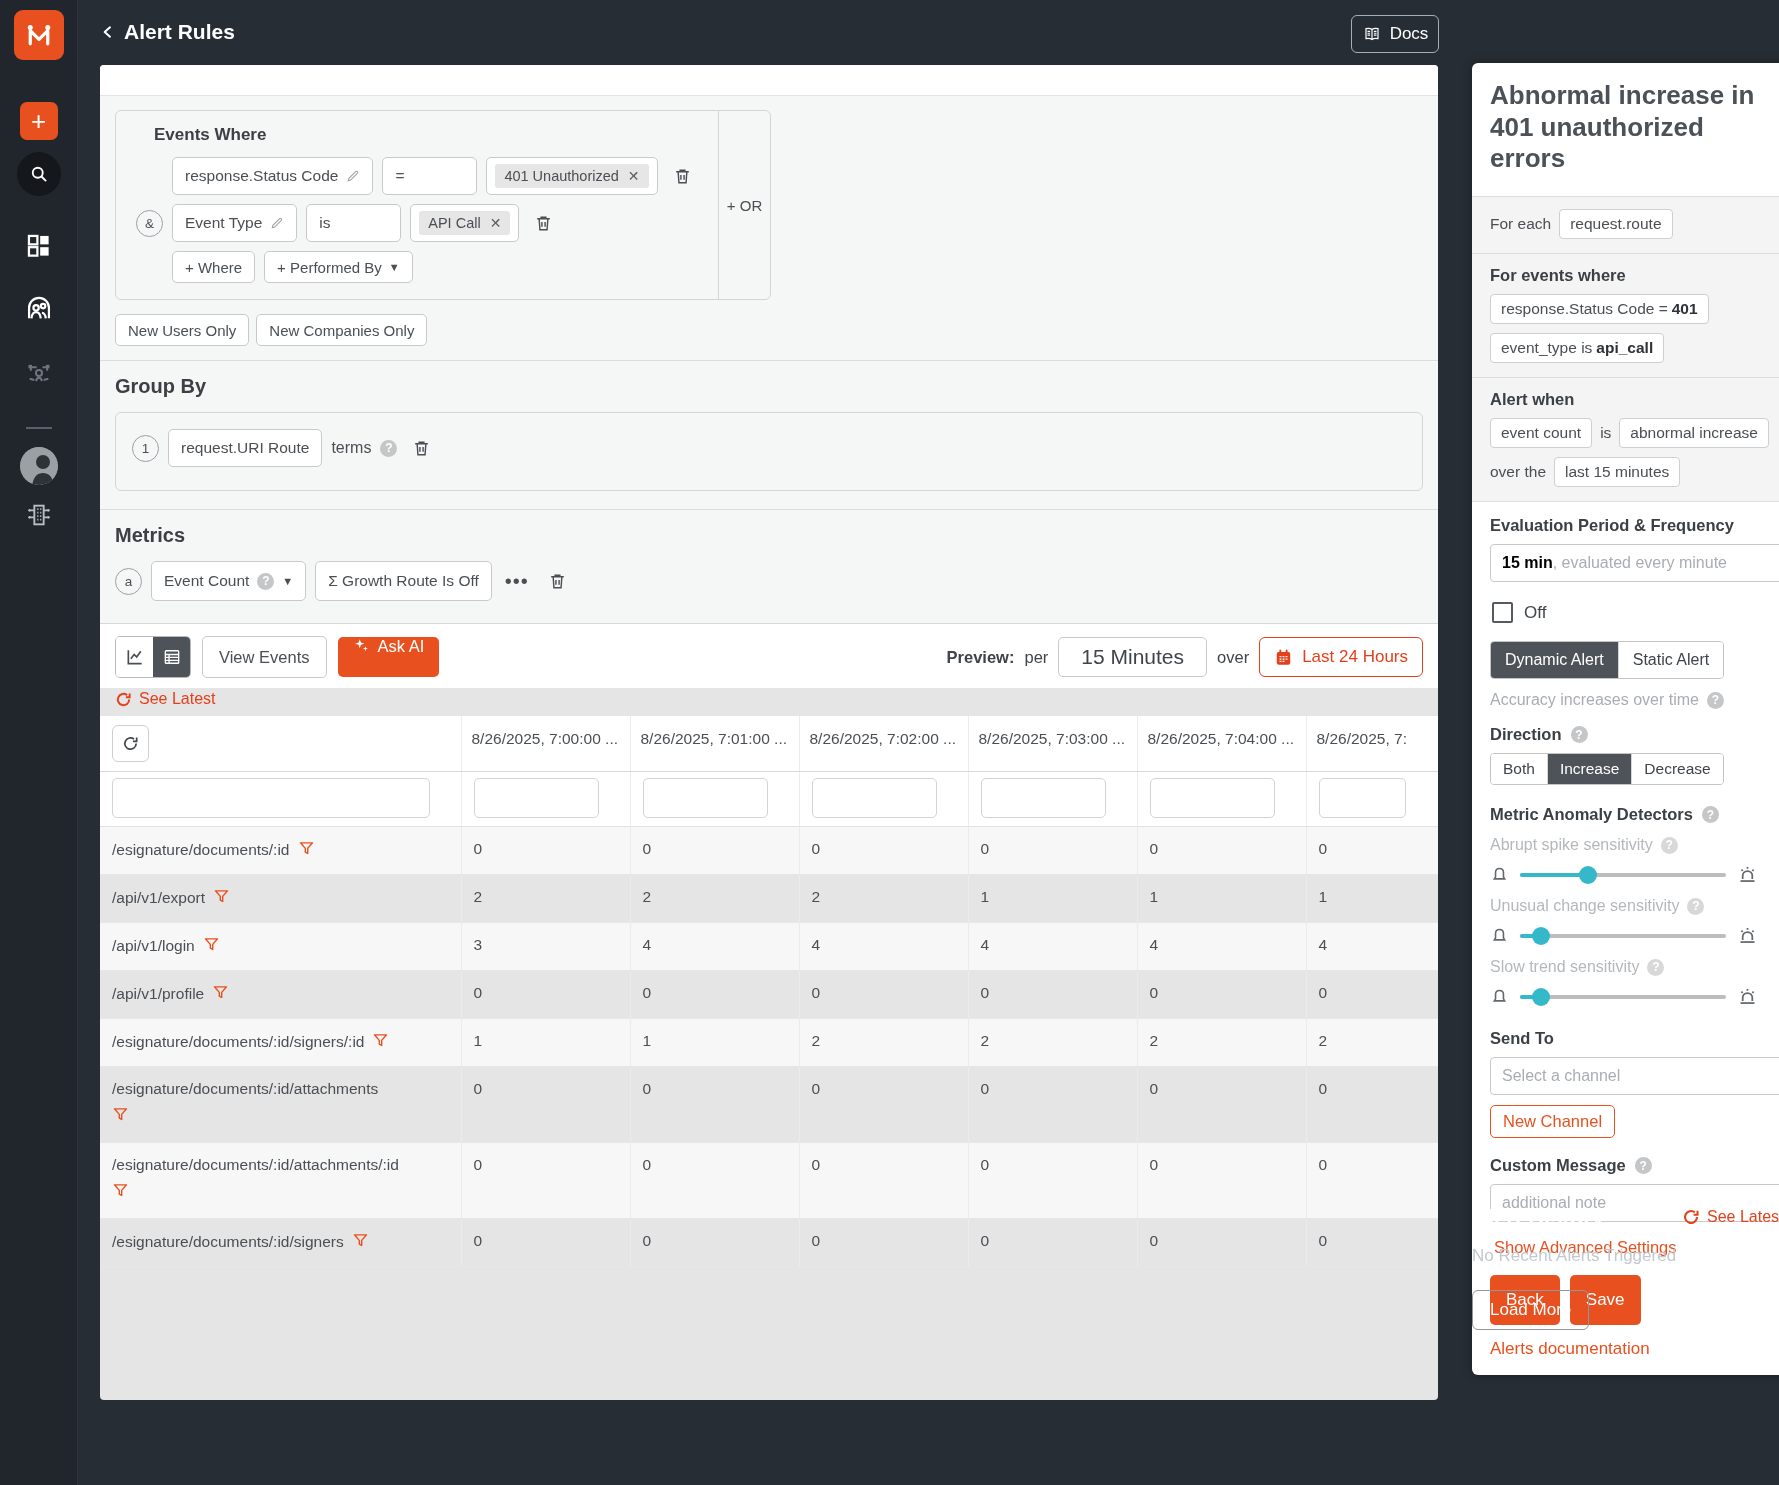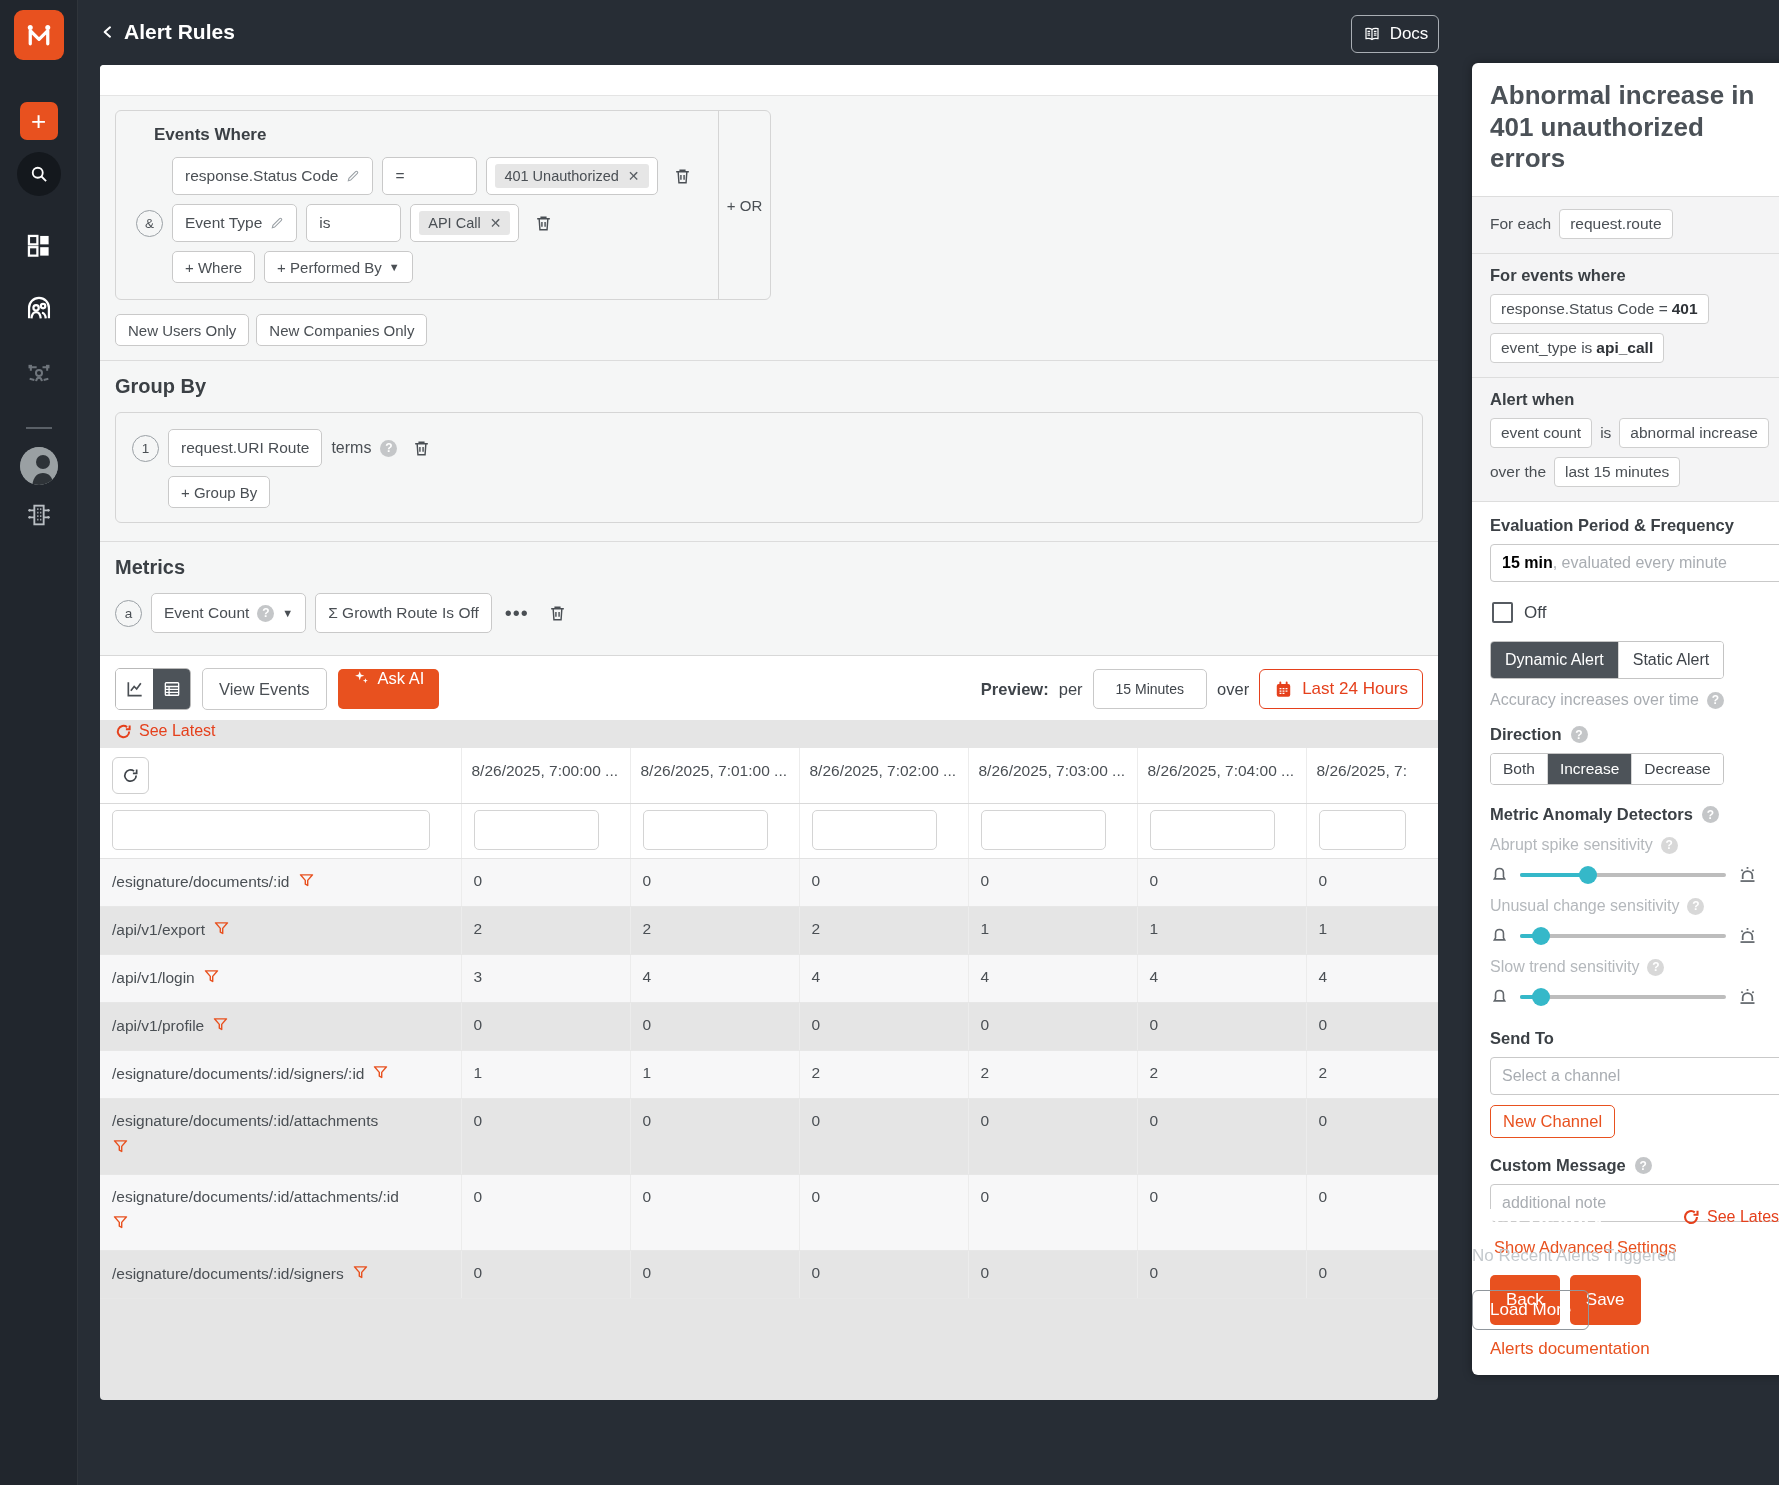--- a/index.html
+++ b/index.html
@@ -76,21 +76,21 @@
   .seg-toggle { display:flex; border:1px solid #b9b9b9; border-radius:5px; overflow:hidden; }
   .seg { width:37px; height:40px; display:flex; align-items:center; justify-content:center; background:#fff; cursor:pointer; }
   .seg.active { background:#4d5359; }
   .btn-plain { height:42px; background:#fff; border:1px solid #c9c9c9; border-radius:5px;
     padding:0 16px; font-size:16.5px; color:#4a4f54; cursor:pointer; font-family:inherit; }
   .btn-askai { height:40px; background:#e8511f; border:none; border-radius:5px; color:#fff;
     padding:0 15px; font-size:16.5px; display:inline-flex; align-items:flex-start; gap:8px; cursor:pointer; font-family:inherit; }
   .tb-right { display:flex; align-items:center; gap:10px; font-size:16.5px; color:#3f444a; }
   .tb-right b { font-weight:bold; }
   .interval-chip { height:40px; border:1px solid #c9c9c9; border-radius:5px; background:#fff;
-    display:inline-flex; align-items:center; padding:0 22px; font-size:14px; cursor:pointer; }
+    display:inline-flex; align-items:center; padding:0 22px; font-size:21px; cursor:pointer; }
   .range-btn { height:40px; border:1.5px solid #e5401c; border-radius:6px; background:#fff; color:#e5401c;
     display:inline-flex; align-items:center; gap:9px; padding:0 14px; font-size:17px; cursor:pointer; font-family:inherit; }
   .see-latest { display:inline-flex; align-items:center; gap:7px; color:#e5401c; font-size:16px;
     margin:2px 0 8px 15px; cursor:pointer; }
 
   
   table { width:1338px; border-collapse:collapse; table-layout:fixed; font-size:15.5px; color:#4a4f54; }
   th, td { text-align:left; vertical-align:top; overflow:hidden; white-space:nowrap; }
   thead th { border-bottom:1px solid #d9d9d9; background:#fff; font-weight:normal; padding:14px 10px; }
   thead th:first-child { padding:9px 10px 9px 12px; }
@@ -324,23 +324,20 @@
         <div class="frow">
           <span class="circle">1</span>
           <span class="chip">request.URI Route</span>
           <span class="terms">terms</span>
           <span class="help">?</span>
           <span class="trash">
             <svg width="19" height="19" viewBox="0 0 24 24" fill="none" stroke="#4a4f54" stroke-width="1.8">
                 <path d="M4 6h16M9 6V4h6v2M6.5 6l1 14h9l1-14M10 10v6M14 10v6"></path>
               </svg>
           </span>
-        </div>
-        <div class="frow indent" style="margin-bottom:0">
-          <button class="ghost-btn">+ Group By</button>
         </div>
       </div>
     </div>
 
     <hr class="sec-hr">
 
     <div class="sec-block" style="padding-bottom:22px">
       <h2>Metrics</h2>
       <div class="frow" style="margin-bottom:0">
         <span class="circle">a</span>

